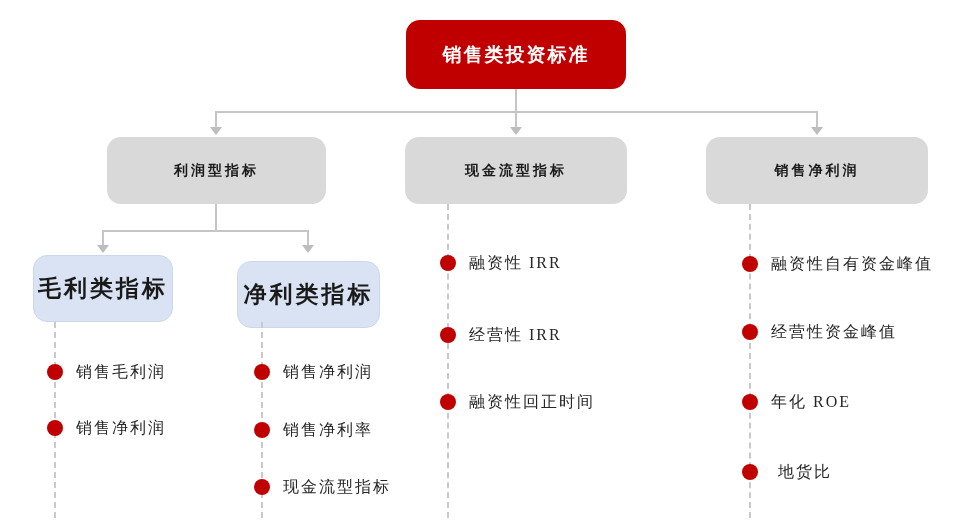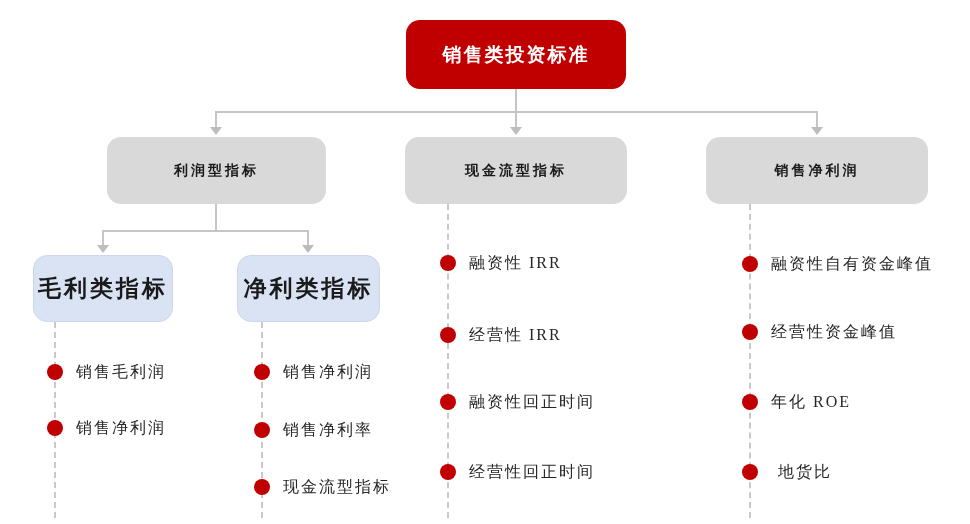--- a/index.html
+++ b/index.html
@@ -58,21 +58,21 @@
   <div class="vline" style="left:215px;top:204px;height:26px"></div>
   <div class="hline" style="left:102px;top:230px;width:207px"></div>
   <div class="vline" style="left:102px;top:230px;height:16px"></div>
   <div class="vline" style="left:307px;top:230px;height:16px"></div>
   <div class="arrow" style="left:97px;top:245px"></div>
   <div class="arrow" style="left:302px;top:245px"></div>
 
   <div class="box blue-box" style="left:33px;top:255px;width:140px;height:67px">
     <span class="lbl">毛利类指标</span>
   </div>
-  <div class="box blue-box" style="left:237px;top:255px;width:143px;height:67px">
+  <div class="box blue-box" style="left:237px;top:261px;width:143px;height:67px">
     <span class="lbl">净利类指标</span>
   </div>
 
   <div class="dline" style="left:54px;top:322px;height:196px"></div>
   <div class="dline" style="left:261px;top:322px;height:196px"></div>
   <div class="dline" style="left:447px;top:204px;height:314px"></div>
   <div class="dline" style="left:749px;top:204px;height:314px"></div>
 
   <div class="item" style="left:47px;top:360px">
     <span class="bullet"></span>
@@ -101,24 +101,20 @@
     <span class="lbl">融资性 IRR</span>
   </div>
   <div class="item" style="left:440px;top:323px">
     <span class="bullet"></span>
     <span class="lbl">经营性 IRR</span>
   </div>
   <div class="item" style="left:440px;top:390px">
     <span class="bullet"></span>
     <span class="lbl">融资性回正时间</span>
   </div>
-  <div class="item" style="left:440px;top:460px">
-    <span class="bullet"></span>
-    <span class="lbl">经营性回正时间</span>
-  </div>
 
   <div class="item" style="left:742px;top:252px">
     <span class="bullet"></span>
     <span class="lbl">融资性自有资金峰值</span>
   </div>
   <div class="item" style="left:742px;top:320px">
     <span class="bullet"></span>
     <span class="lbl">经营性资金峰值</span>
   </div>
   <div class="item" style="left:742px;top:390px">

